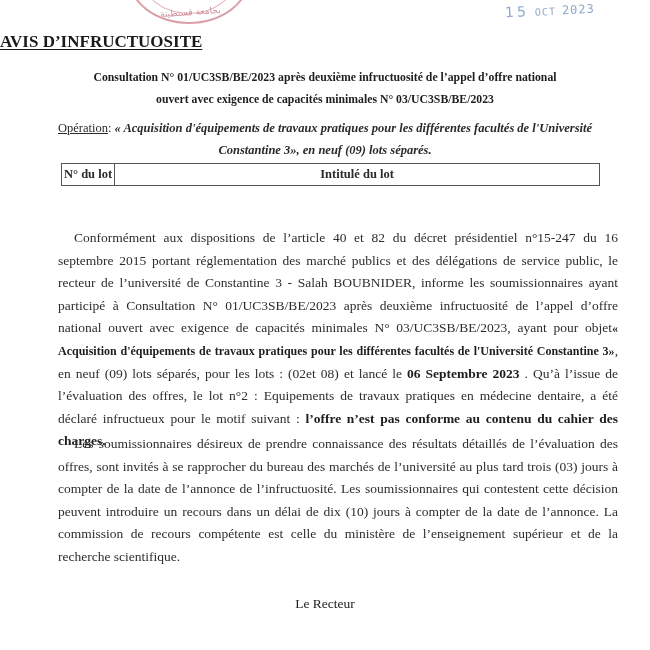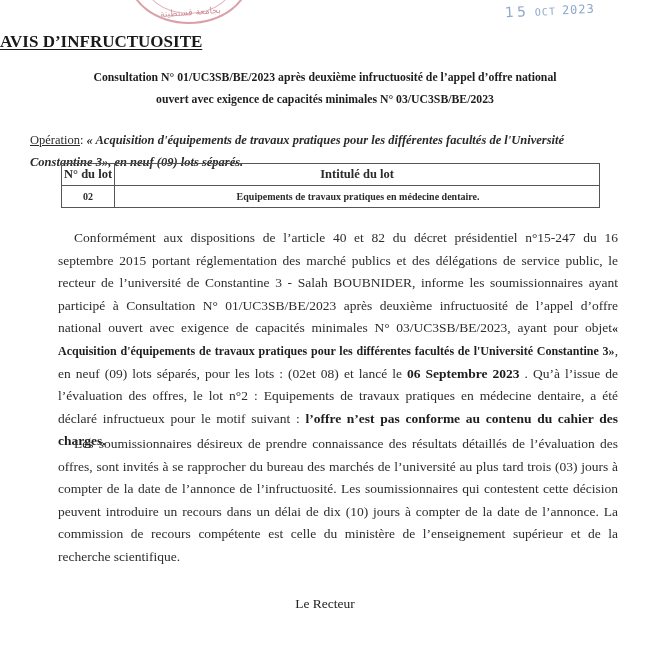--- a/index.html
+++ b/index.html
@@ -32,21 +32,21 @@
       font-weight: bold; font-size: 17px; color: #1a1a1a;
     }
     .title span { text-decoration: underline; text-underline-offset: 2px; }
 
     .consult {
       position: absolute; left: 0; right: 0; top: 66px; text-align: center;
       font-family: "Liberation Serif", serif; font-weight: bold; font-size: 12.5px;
       line-height: 22px; color: #1e1e1e; transform: scaleX(0.94);
     }
     .operation {
-      position: absolute; left: 30px; right: 30px; top: 129px; text-align: left;
+      position: absolute; left: 30px; right: 30px; top: 117px; text-align: center;
       font-size: 12.5px; line-height: 22px; color: #2a2a2a;
     }
     .operation .op-label { text-decoration: underline; font-style: normal; font-weight: normal; }
     .operation .op-text { font-style: italic; font-weight: bold; }
 
     table.lots {
       position: absolute; left: 61px; top: 163px; width: 539px;
       border-collapse: collapse; font-size: 12px;
     }
     table.lots td, table.lots th {
@@ -94,24 +94,20 @@
 <div class="operation">
   <span class="op-label">Opération</span><span>: </span><span class="op-text">« Acquisition d'équipements de travaux pratiques pour les différentes facultés de l'Université Constantine 3», en neuf (09) lots séparés.</span>
 </div>
 
 <table class="lots">
   <tbody>
       <tr>
     <th class="col-num">N° du lot</th>
     <th>Intitulé du lot</th>
   </tr>
-  <tr>
-    <td class="num">02</td>
-    <td class="desc">Equipements de travaux pratiques en médecine dentaire.</td>
-  </tr>
 </tbody>
   </table>
 
 <div class="para para1">
   <span class="indent"></span><span>Conformément aux dispositions de l’article 40 et 82 du décret présidentiel n°15-247 du 16 septembre 2015 portant réglementation des marché publics et des délégations de service public, le recteur de l’université  de Constantine 3 - Salah BOUBNIDER, informe les soumissionnaires ayant participé à Consultation N° 01/UC3SB/BE/2023  après deuxième infructuosité  de l’appel d’offre national ouvert avec exigence de capacités minimales N° 03/UC3SB/BE/2023, ayant pour objet</span><span class="bs">« Acquisition d'équipements de travaux pratiques pour les différentes facultés de l'Université Constantine 3»</span><span>, en neuf (09) lots séparés, pour les lots : (02et 08) et  lancé le </span><span class="b">06 Septembre 2023</span><span> . Qu’à l’issue de l’évaluation des offres,  le lot n°2 : Equipements de travaux pratiques en médecine dentaire, a été déclaré infructueux pour le motif suivant : </span><span class="b">l’offre n’est pas conforme au contenu du cahier des charges.</span>
 </div>
 
 <div class="para para2">
   <span class="indent"></span><span>Les soumissionnaires désireux de prendre connaissance des résultats détaillés de l’évaluation des offres, sont invités à se rapprocher du bureau des marchés de l’université au plus tard trois (03) jours à compter de la date de l’annonce de l’infructuosité. Les soumissionnaires qui contestent cette décision peuvent introduire un recours dans un délai de dix (10) jours  à compter de la date de l’annonce. La commission de recours compétente est celle du ministère de l’enseignement supérieur et de la recherche scientifique.</span>
 </div>

